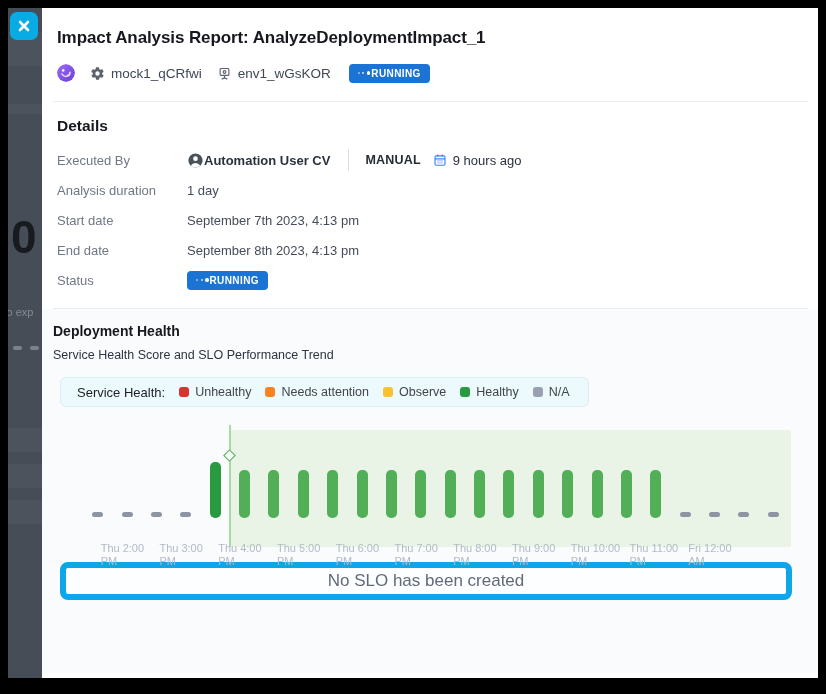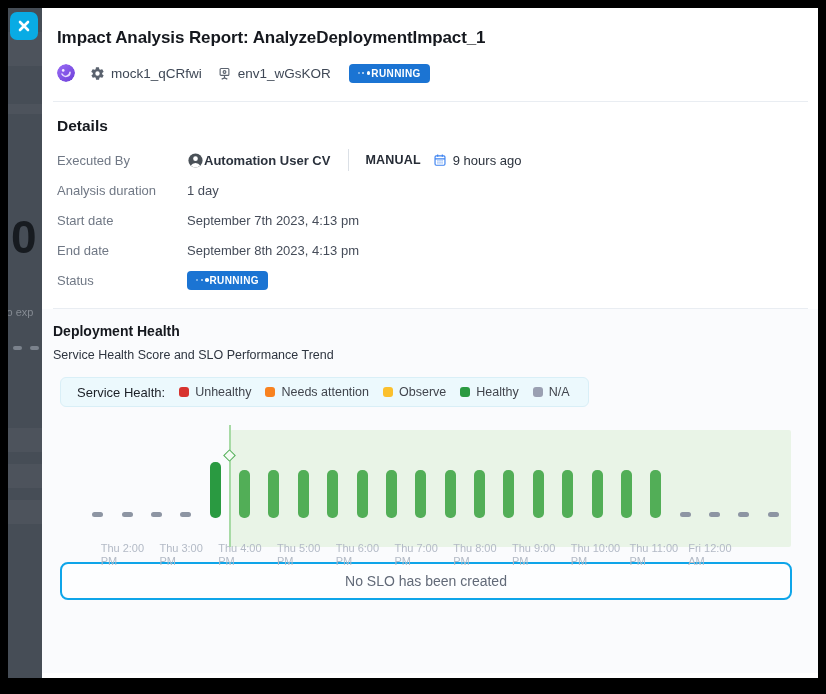--- a/index.html
+++ b/index.html
@@ -68,22 +68,22 @@
 
   .chart{position:relative;margin-top:13px;margin-left:7px;width:732px;height:128px;}
   .chart-region{position:absolute;top:10px;height:117px;border-radius:2px;}
   .chart-bar{position:absolute;width:11px;border-radius:5px;}
   .chart-dash{position:absolute;width:11px;height:5px;border-radius:3px;}
   .chart-xlabel{position:absolute;top:116px;width:62px;font-size:11px;line-height:13px;color:#b3bac6;text-align:left;margin-top:6px;}
   .marker-line{position:absolute;top:5px;height:122px;width:2px;background:#a7daa5;}
   .marker-diamond{position:absolute;width:7px;height:7px;border:1.5px solid #4fae55;background:#f4fbf4;transform:rotate(45deg);}
 
   .slo-box{margin-top:14px;margin-left:7px;width:732px;height:38px;box-sizing:border-box;background:#fdfeff;
-    border:2px solid #0ea5e9;border-radius:8px;display:flex;align-items:center;justify-content:center;
-    font-size:14px;color:#626a78;}
+    border:6px solid #0ea5e9;border-radius:8px;display:flex;align-items:center;justify-content:center;
+    font-size:17px;color:#626a78;}
 </style>
 </head>
 <body>
 
 <div class="stage">
 
   <div class="backdrop">
     <div class="bd-band" style="top:24px;height:34px;"></div>
     <div class="bd-band" style="top:96px;height:10px;"></div>
     <div class="bd-zero">0</div>

